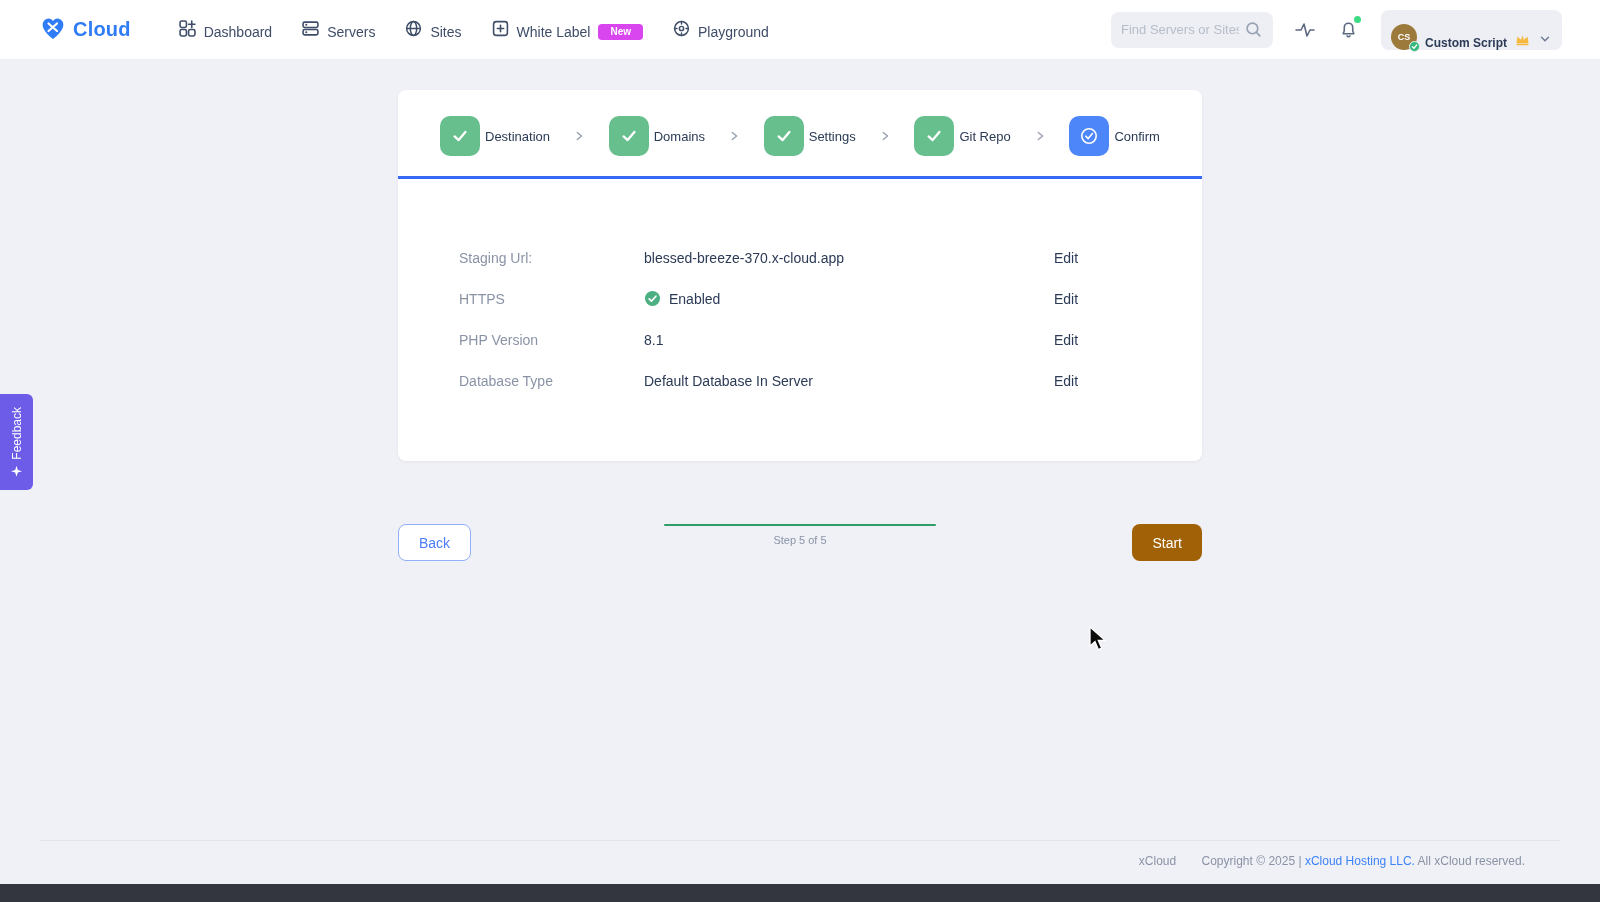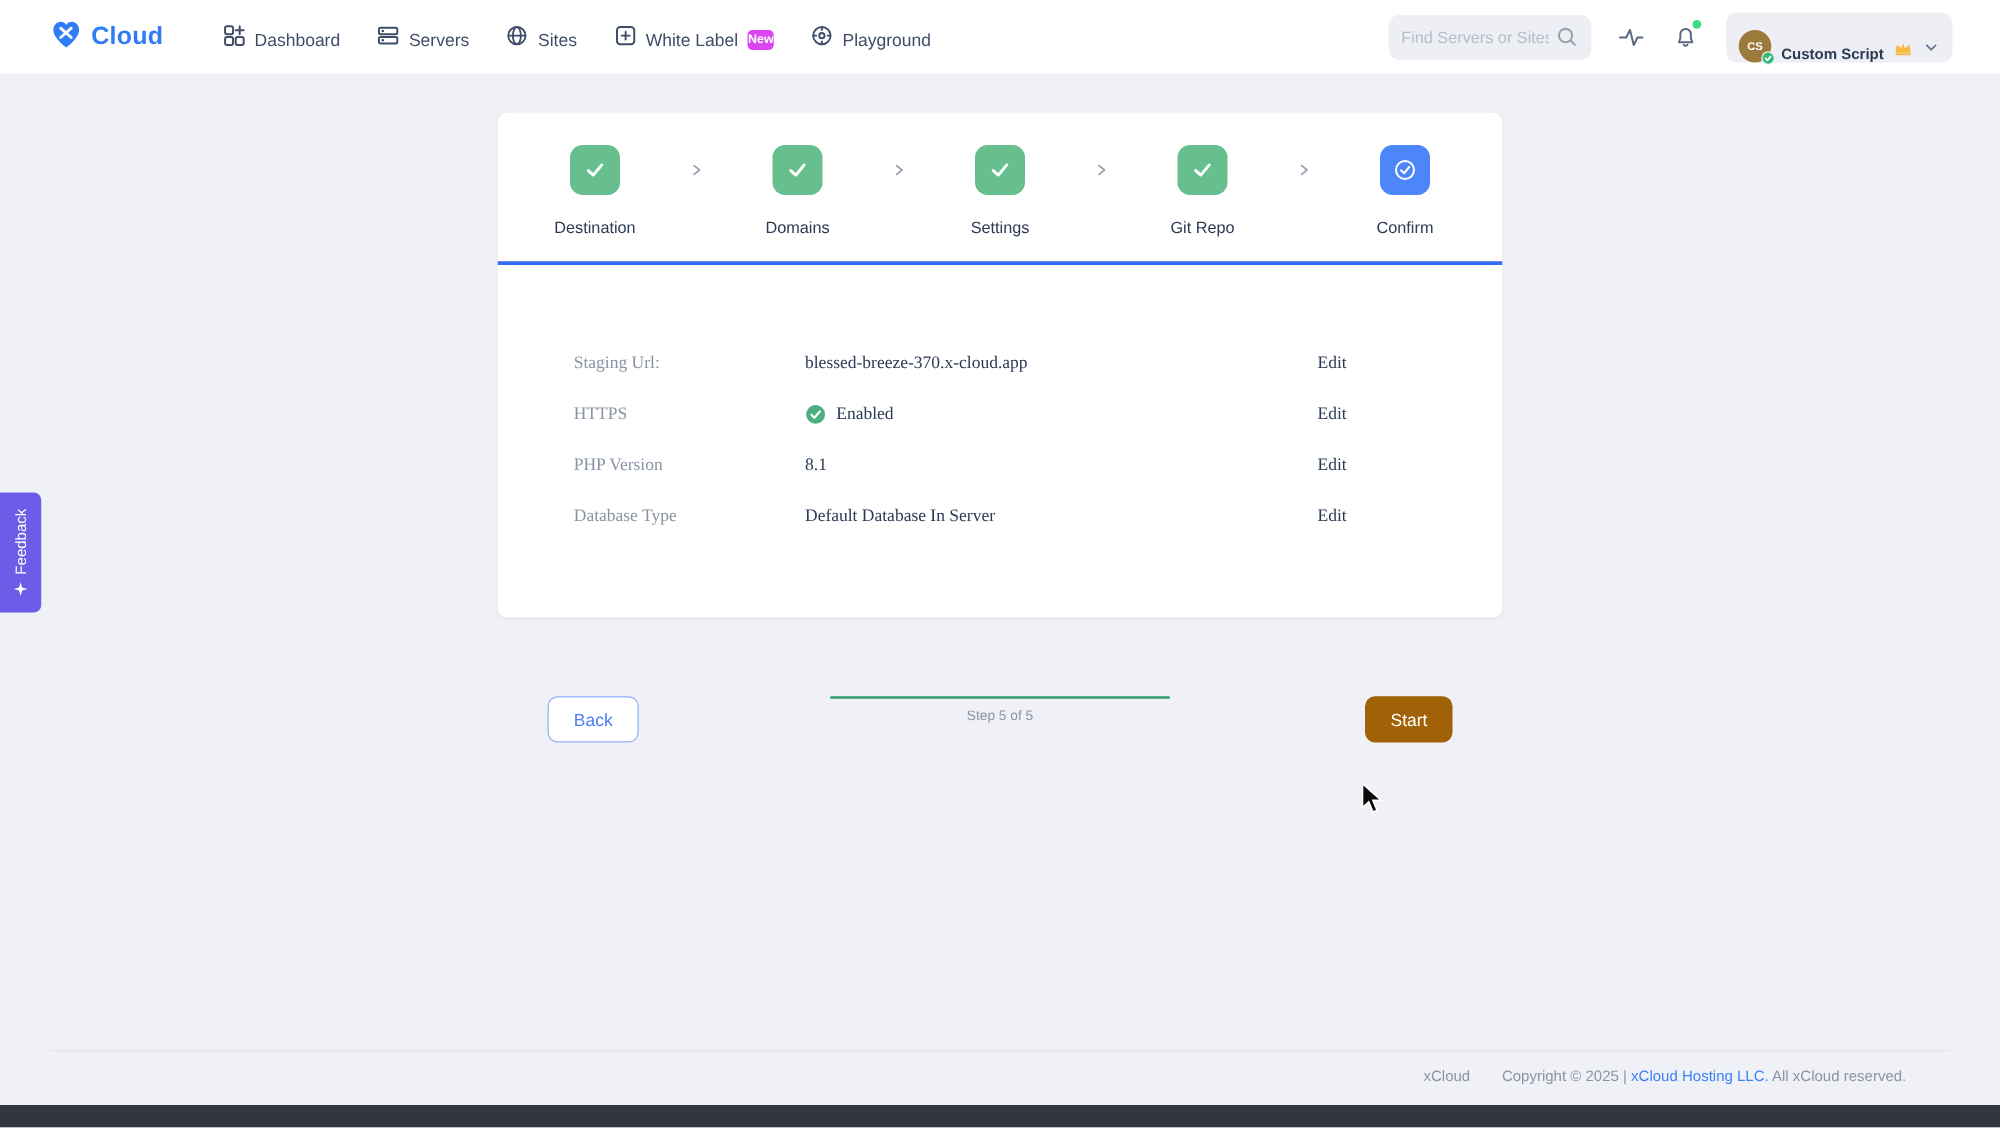--- a/index.html
+++ b/index.html
@@ -20,21 +20,21 @@
   .logo { display:flex; align-items:center; gap:5px; margin-right:48px; }
   .logo-text { font-size:20px; font-weight:700; color:#2f7cf6; letter-spacing:.2px; }
   .nav-items { display:flex; align-items:center; gap:30px; }
   .nav-item {
     display:flex; align-items:flex-end; gap:8px;
     font-size:14px; font-weight:500; color:#3f4d68; cursor:pointer;
   }
   .nav-item svg { flex:0 0 auto; }
   .badge-new {
     background:#d946ef; color:#fff; font-size:10px; font-weight:600;
-    padding:3px 0; border-radius:4px; line-height:1;
+    padding:3px 12px; border-radius:4px; line-height:1;
   }
   .nav-right { margin-left:auto; display:flex; align-items:center; gap:20px; }
   .search-box {
     width:162px; height:36px; background:#edeff4; border-radius:8px;
     display:flex; align-items:center; padding:0 10px; gap:6px;
   }
   .search-box input {
     border:none; background:transparent; outline:none;
     font-size:13px; width:118px; color:#4a5568;
     font-family:"Liberation Sans", sans-serif;
@@ -68,43 +68,43 @@
   }
 
   .card {
     width:804px; margin:30px auto 0; background:#fff; border-radius:8px;
     box-shadow:0 1px 3px rgba(20,30,60,.06); overflow:hidden;
   }
   .stepper {
     display:flex; align-items:flex-start; justify-content:space-between;
     padding:26px 42px 20px;
   }
-  .step { display:flex; flex-direction:column; align-items:center; gap:18px; min-width:72px; cursor:pointer; }
+  .step { display:flex; flex-direction:row; align-items:center; gap:5px; min-width:72px; cursor:pointer; }
   .step-icon {
     width:40px; height:40px; border-radius:10px;
     display:grid; place-items:center;
   }
   .step-icon.done { background:#67bf8d; }
   .step-icon.current { background:#4c86f9; }
   .step-label { font-size:13px; color:#2b3a55; }
   .step-sep { margin-top:13px; display:grid; place-items:center; }
   .stepper-line { height:3px; background:#3569f6; width:100%; }
 
   .details { padding:58px 0 60px; }
   .detail-row {
     display:grid; grid-template-columns:185px 410px auto;
-    padding-left:61px; height:41px; align-items:center;font-family:Liberation Serif, serif;
+    padding-left:61px; height:41px; align-items:center;
   }
   .detail-label { color:#8a93a6; font-size:14px; }
   .detail-value { color:#2b3a55; font-size:14px; display:flex; align-items:center; gap:8px; }
   .edit-link { color:#2b3a55; font-size:14px; cursor:pointer; width:max-content; }
 
   
   .controls {
-    width:724px; margin:63px auto 0; display:flex; align-items:flex-start; position:relative;
+    width:804px; margin:63px auto 0; display:flex; align-items:flex-start; position:relative;
   }
   .btn {
     height:37px; border-radius:8px; font-size:14px; font-family:"Liberation Sans", sans-serif;
     cursor:pointer; padding:0 20px;
   }
   .btn-back { background:#fff; border:1px solid #8fb0f8; color:#4b7bf5; }
   .btn-start { background:#a16207; border:none; color:#fff; margin-left:auto; }
   .progress-wrap {
     position:absolute; left:50%; transform:translateX(-50%); top:0;
     width:272px; text-align:center;

